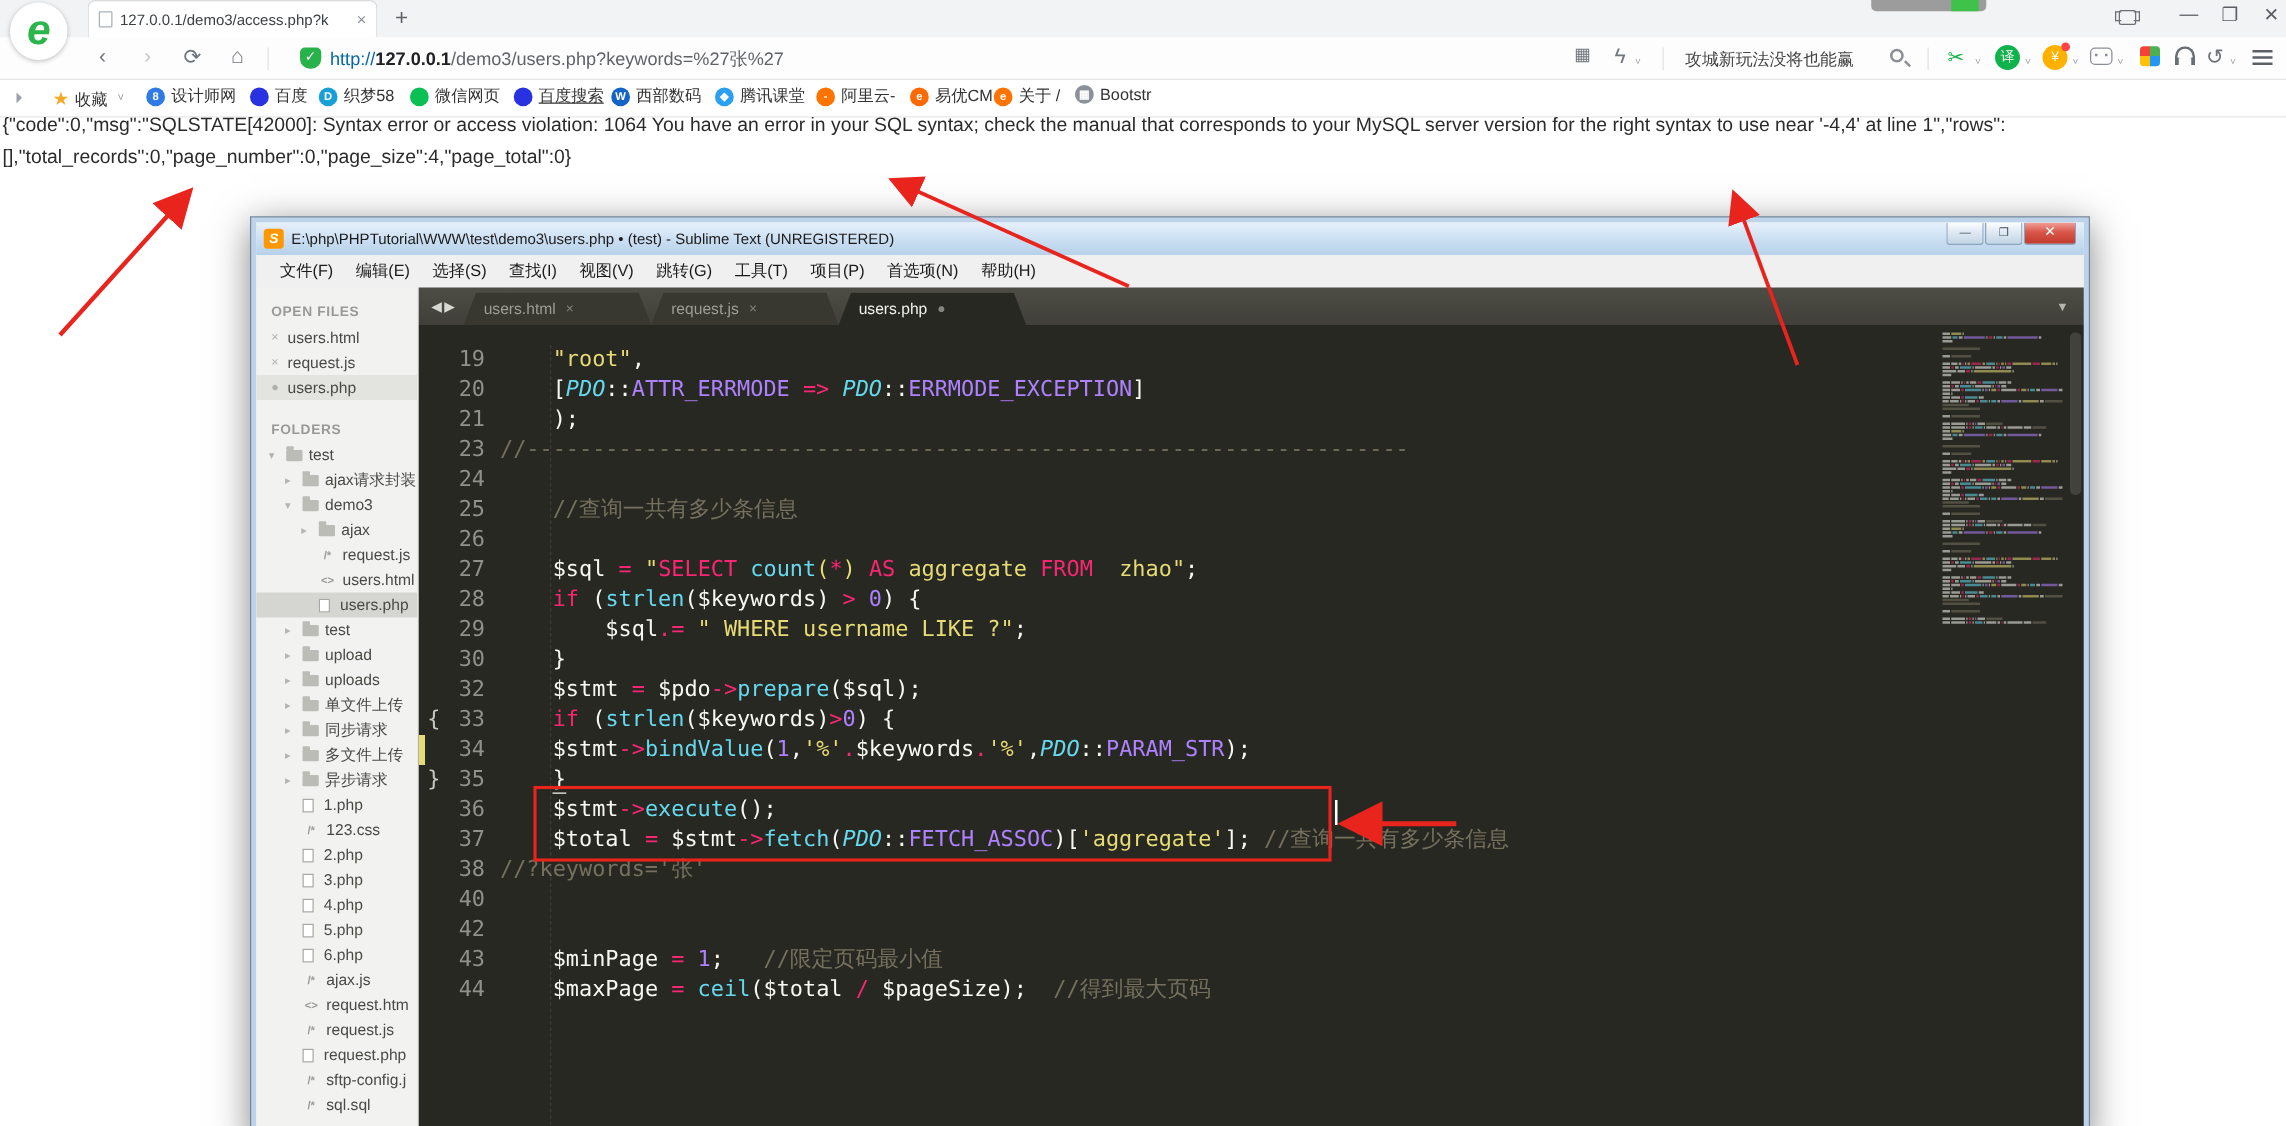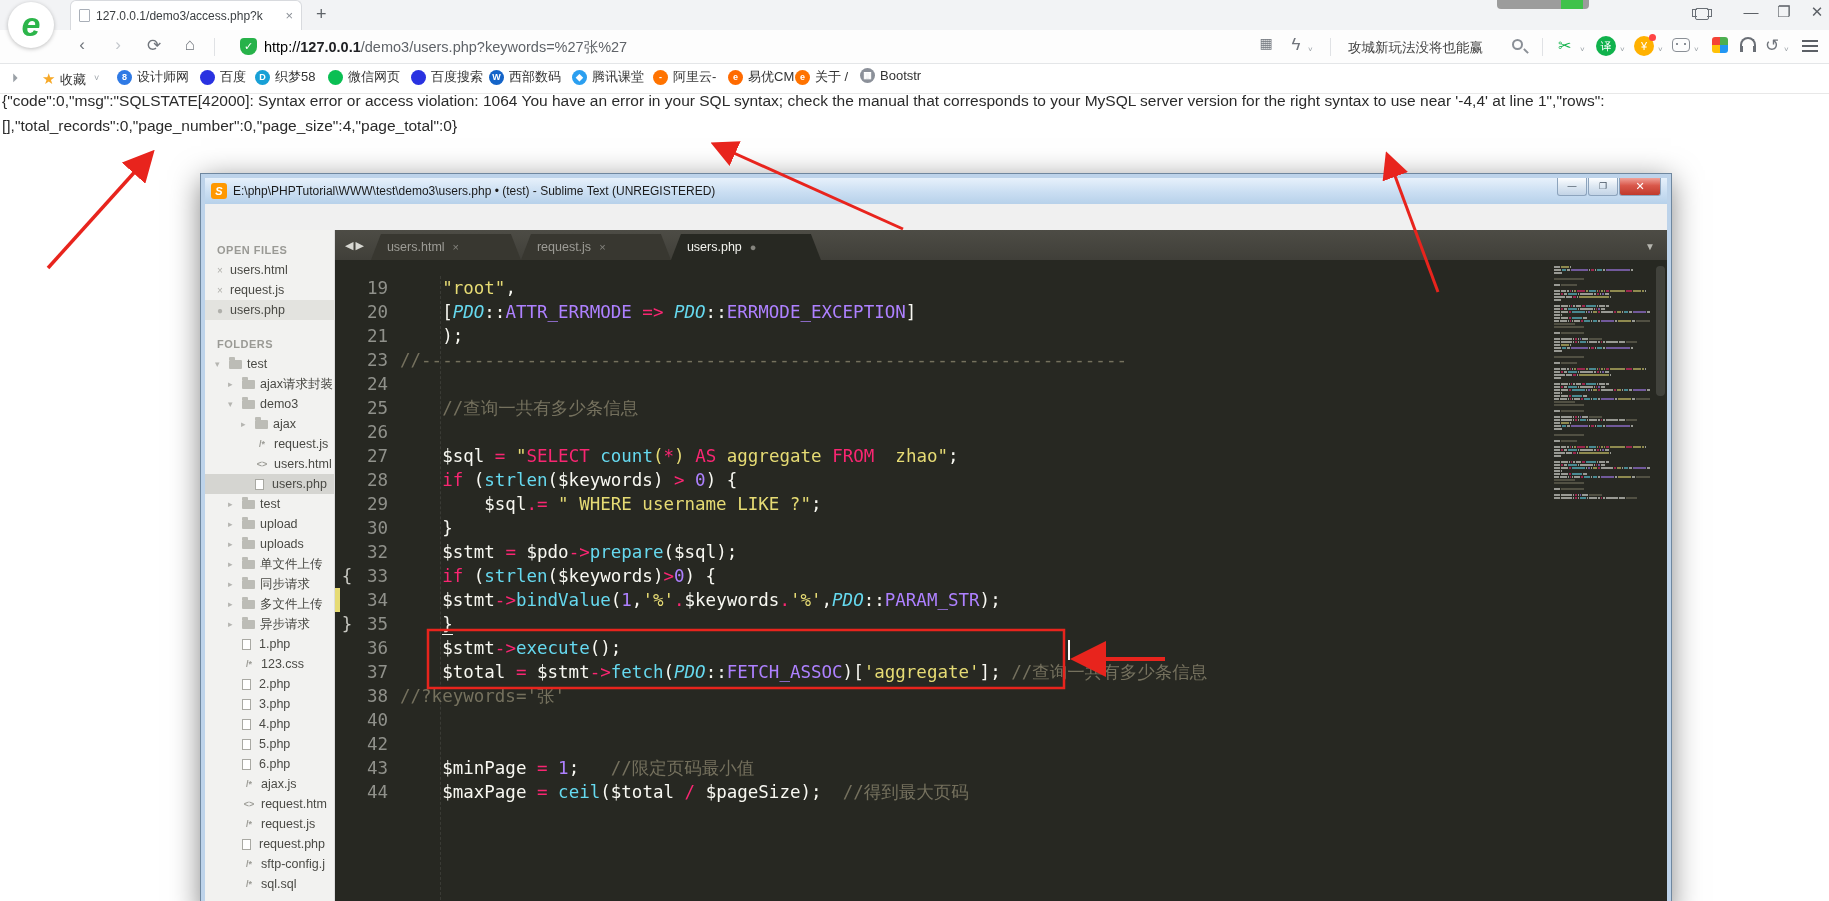--- a/index.html
+++ b/index.html
@@ -22,21 +22,21 @@
     border-radius:0 0 4px 4px; }
   .artifact i { position:absolute; right:6px; top:0; width:22px; height:9px; background:#3fc24a; display:block; }
   .wctl { position:absolute; top:3px; font-size:15px; color:#5c6066; width:26px; text-align:center; }
   .navbar { position:absolute; left:0; top:30px; width:1829px; height:34px; background:#fdfdfd;
     border-bottom:1px solid #e4e6e8; }
   .nav-ico { position:absolute; top:5px; font-size:17px; color:#70757c; width:24px; text-align:center; }
   .vsep { position:absolute; top:8px; width:1px; height:18px; background:#e0e2e5; }
   .shield { position:absolute; left:240px; top:8px; width:17px; height:17px; background:#27b24a;
     border-radius:4px 4px 8px 8px; color:#fff; font-size:11px; text-align:center; line-height:17px; }
   .url { position:absolute; left:264px; top:8px; font-size:14.5px; white-space:nowrap; }
-  .url .p1 { color:#000000; } .url .p2 { color:#202124; font-weight:bold; } .url .p3 { color:#5f6368; }
+  .url .p1 { color:#0369a1; } .url .p2 { color:#202124; font-weight:bold; } .url .p3 { color:#5f6368; }
   .hotsearch { position:absolute; left:1348px; top:9px; font-size:13.5px; color:#444; }
   .mag { position:absolute; left:1512px; top:9px; width:11px; height:11px; border:2px solid #8a8f96; border-radius:50%; }
   .mag::after { content:""; position:absolute; left:9px; top:9px; width:6px; height:2px; background:#8a8f96; transform:rotate(45deg); }
   .mini-caret { position:absolute; font-size:8px; color:#9aa0a6; top:15px; }
   .g-ico { position:absolute; top:6px; font-size:16px; }
   .circ { position:absolute; top:6px; width:20px; height:20px; border-radius:50%; color:#fff;
     font-size:11px; text-align:center; line-height:20px; }
   .wallet::after { content:""; position:absolute; right:-2px; top:-2px; width:7px; height:7px;
     border-radius:50%; background:#f44; }
   .face { position:absolute; top:8px; width:18px; height:14px; border:1.5px solid #8a8f96; border-radius:4px; }
@@ -188,21 +188,21 @@
           <span>设计师网</span>
         </div><div class="bm" style="left: 200px;">
           <span class="ic" style="background: rgb(41, 50, 225);"></span>
           <span>百度</span>
         </div><div class="bm" style="left: 255px;">
           <span class="ic" style="background: rgb(24, 160, 214);">D</span>
           <span>织梦58</span>
         </div><div class="bm" style="left: 328px;">
           <span class="ic" style="background: rgb(10, 191, 83);"></span>
           <span>微信网页</span>
-        </div><div class="bm" style="left: 411px;">
+        </div><div class="bm" style="left: 411px; text-decoration: underline;">
           <span class="ic" style="background: rgb(41, 50, 225);"></span>
           <span>百度搜索</span>
         </div><div class="bm" style="left: 489px;">
           <span class="ic" style="background: rgb(20, 100, 200);">W</span>
           <span>西部数码</span>
         </div><div class="bm" style="left: 572px;">
           <span class="ic" style="background: rgb(43, 159, 240);">◆</span>
           <span>腾讯课堂</span>
         </div><div class="bm" style="left: 653px;">
           <span class="ic" style="background: rgb(255, 115, 0);">-</span>
@@ -228,20 +228,32 @@
 <div class="subwin">
   <div class="titlebar">
     <span class="st-ico">S</span>
     <span class="st-title">E:\php\PHPTutorial\WWW\test\demo3\users.php • (test) - Sublime Text (UNREGISTERED)</span>
     <span class="winbtns">
       <span class="wb">—</span>
       <span class="wb">❐</span>
       <span class="wb close">✕</span>
     </span>
   </div>
+  <div class="menubar" id="menubar-host">
+      <span class="menu-item">文件(F)</span>
+      <span class="menu-item">编辑(E)</span>
+      <span class="menu-item">选择(S)</span>
+      <span class="menu-item">查找(I)</span>
+      <span class="menu-item">视图(V)</span>
+      <span class="menu-item">跳转(G)</span>
+      <span class="menu-item">工具(T)</span>
+      <span class="menu-item">项目(P)</span>
+      <span class="menu-item">首选项(N)</span>
+      <span class="menu-item">帮助(H)</span>
+    </div>
   <div class="subbody">
     <div class="sidebar">
       <div class="sb-head">OPEN FILES</div>
       <div id="openfiles-host">
           <div class="sb-row" style="padding-left: 10px;">
             <span class="mark">×</span>
             <span>users.html</span>
           </div>
           <div class="sb-row" style="padding-left: 10px;">
             <span class="mark">×</span>

